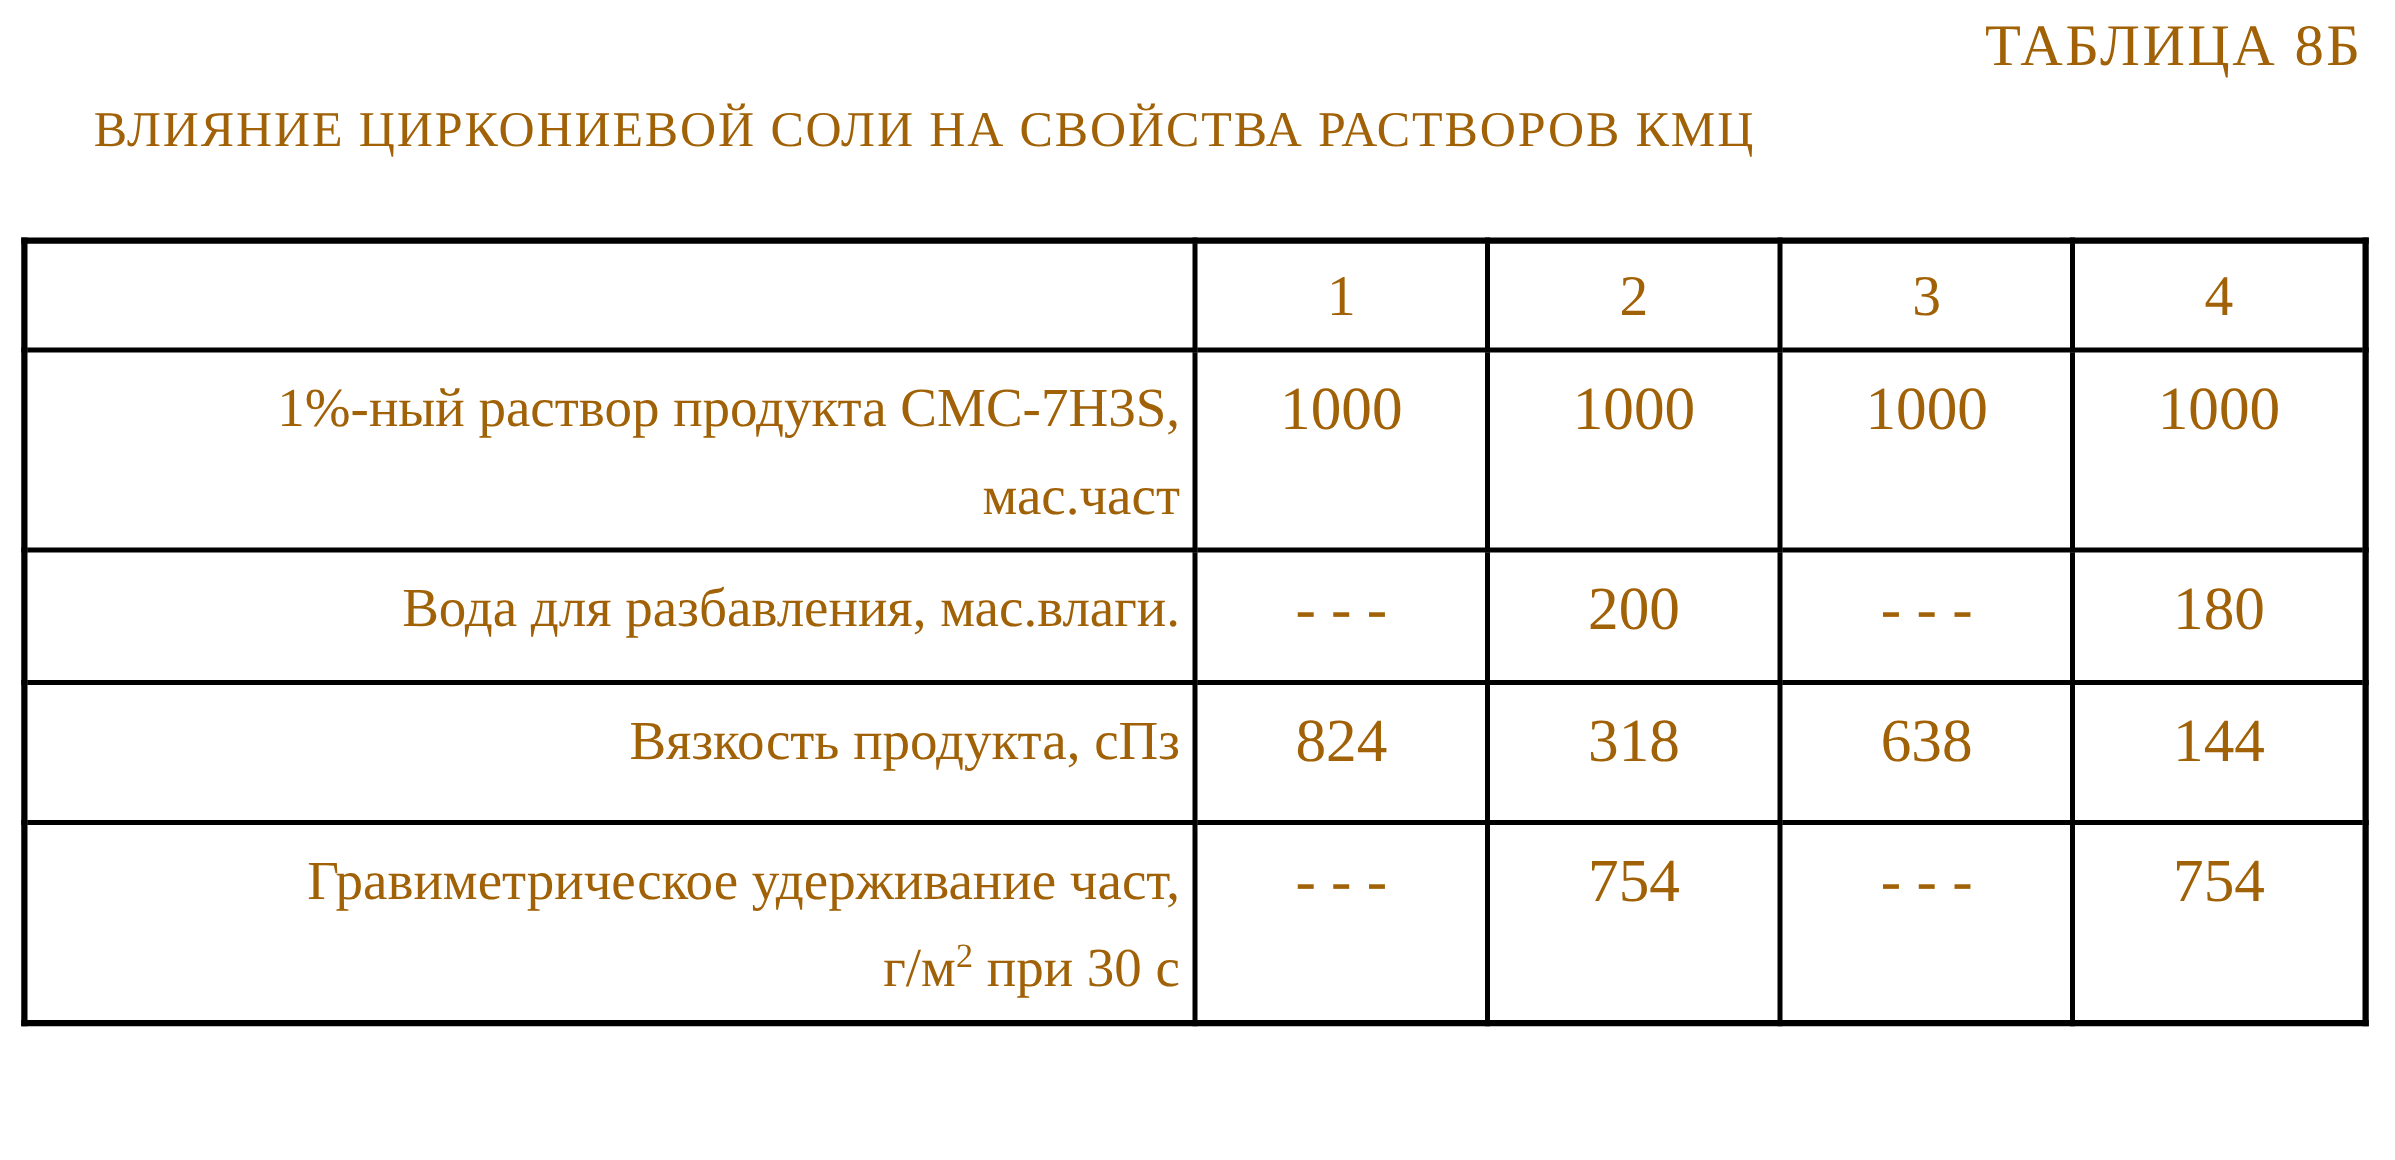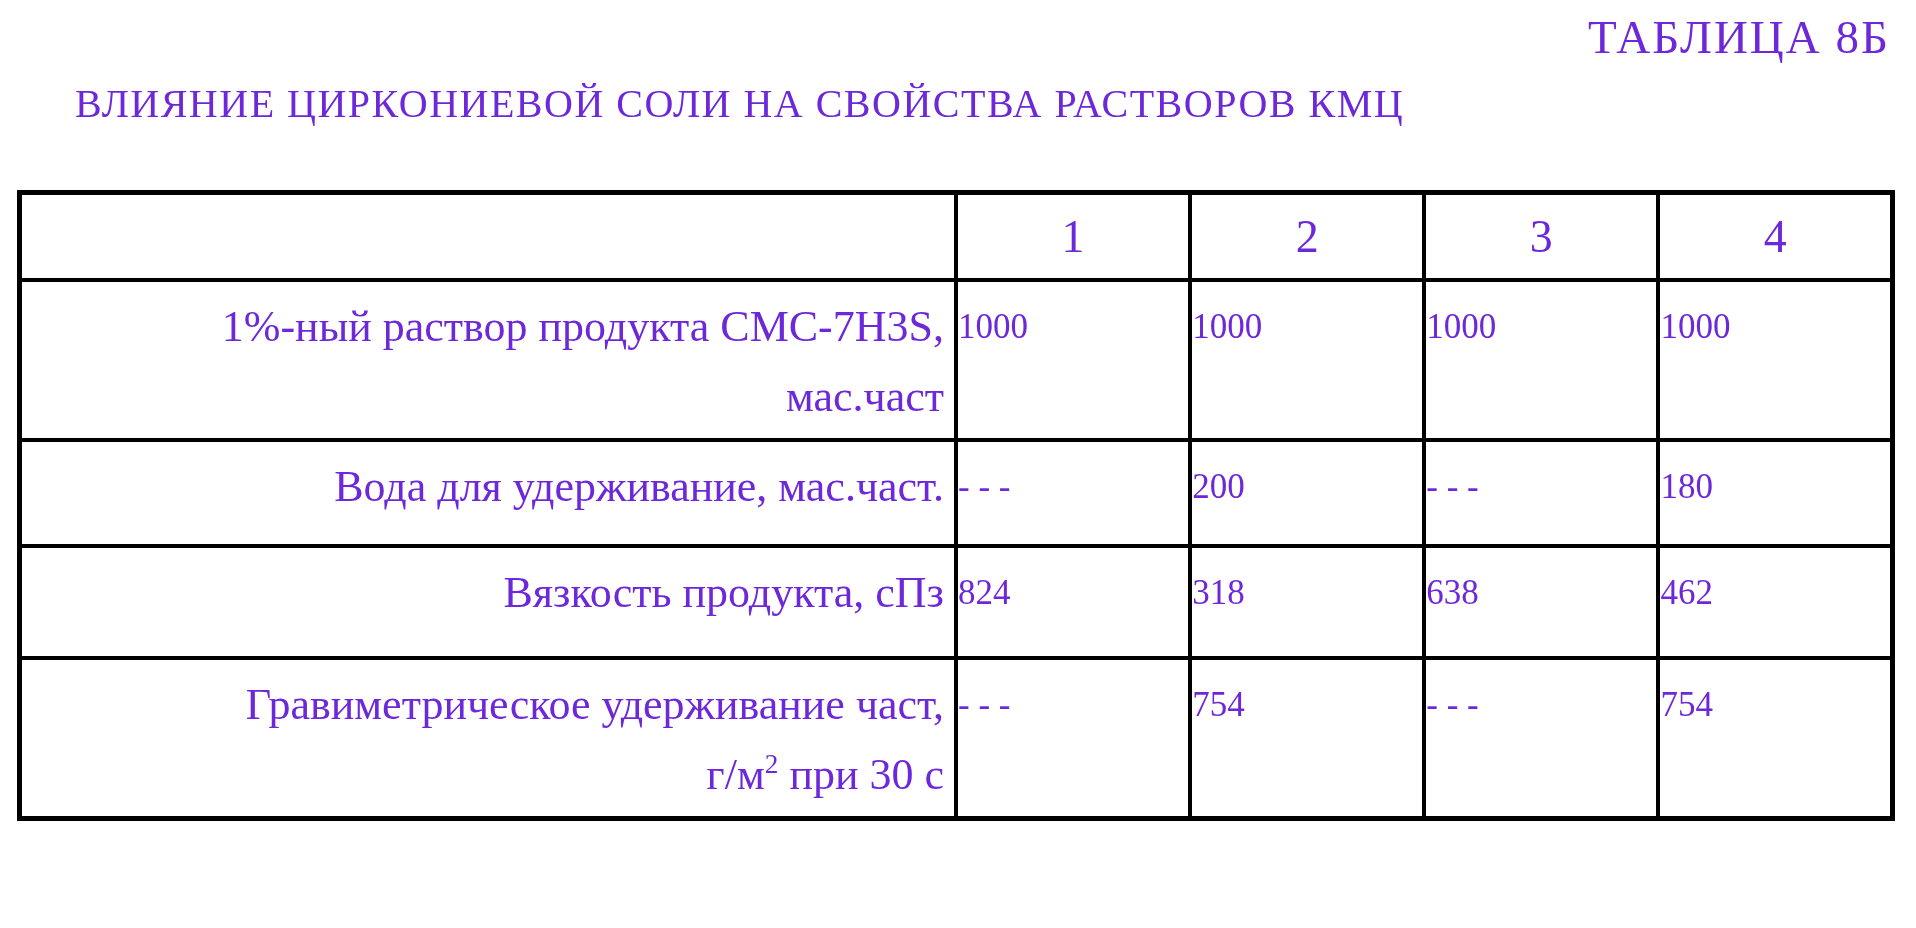--- a/index.html
+++ b/index.html
@@ -5,21 +5,21 @@
   html, body {
     margin: 0;
     padding: 0;
     background: #ffffff;
   }
   .page {
     position: relative;
     width: 1916px;
     height: 928px;
     background: #ffffff;
-    color: #6d28d9;
+    color: #a16207;
     font-family: "Liberation Serif", "DejaVu Serif", serif;
     overflow: hidden;
   }
   .corner-label {
     position: absolute;
     top: 10px;
     right: 26px;
     font-size: 47px;
     letter-spacing: 2px;
     white-space: nowrap;
@@ -57,24 +57,25 @@
     vertical-align: middle;
     font-size: 46px;
   }
   td.label-cell {
     text-align: right;
     vertical-align: top;
     padding: 10px 10px 6px 16px;
     line-height: 70px;
   }
   td.value-cell {
+    text-align: center;
     vertical-align: top;
     padding-top: 10px;
     line-height: 70px;
-    font-size: 35px;
+    font-size: 49px;
   }
   tr.row-tall   td { height: 136px; }
   tr.row-tall2  td { height: 135px; }
   tr.row-short  td { height: 86px;  }
   tr.row-short2 td { height: 92px;  }
   tr.row-last   td { height: 131px; }
   sup.unit-sup {
     font-size: 62%;
     vertical-align: super;
     line-height: 0;
@@ -112,35 +113,35 @@
           <span>1%-ный раствор продукта CMC-7H3S,</span><br>
           <span>мас.част</span>
         </td>
         <td class="value-cell">1000</td>
         <td class="value-cell">1000</td>
         <td class="value-cell">1000</td>
         <td class="value-cell">1000</td>
       </tr>
       <tr class="row-short">
         <td class="label-cell">
-          <span>Вода для удерживание, мас.част.</span>
+          <span>Вода для разбавления, мас.влаги.</span>
         </td>
         <td class="value-cell">- - -</td>
         <td class="value-cell">200</td>
         <td class="value-cell">- - -</td>
         <td class="value-cell">180</td>
       </tr>
       <tr class="row-short2">
         <td class="label-cell">
           <span>Вязкость продукта, сПз</span>
         </td>
         <td class="value-cell">824</td>
         <td class="value-cell">318</td>
         <td class="value-cell">638</td>
-        <td class="value-cell">462</td>
+        <td class="value-cell">144</td>
       </tr>
       <tr class="row-last">
         <td class="label-cell">
           <span>Гравиметрическое удерживание част,</span><br>
           <span><span>г/м</span><sup class="unit-sup">2</sup><span> при 30 с</span></span>
         </td>
         <td class="value-cell">- - -</td>
         <td class="value-cell">754</td>
         <td class="value-cell">- - -</td>
         <td class="value-cell">754</td>

